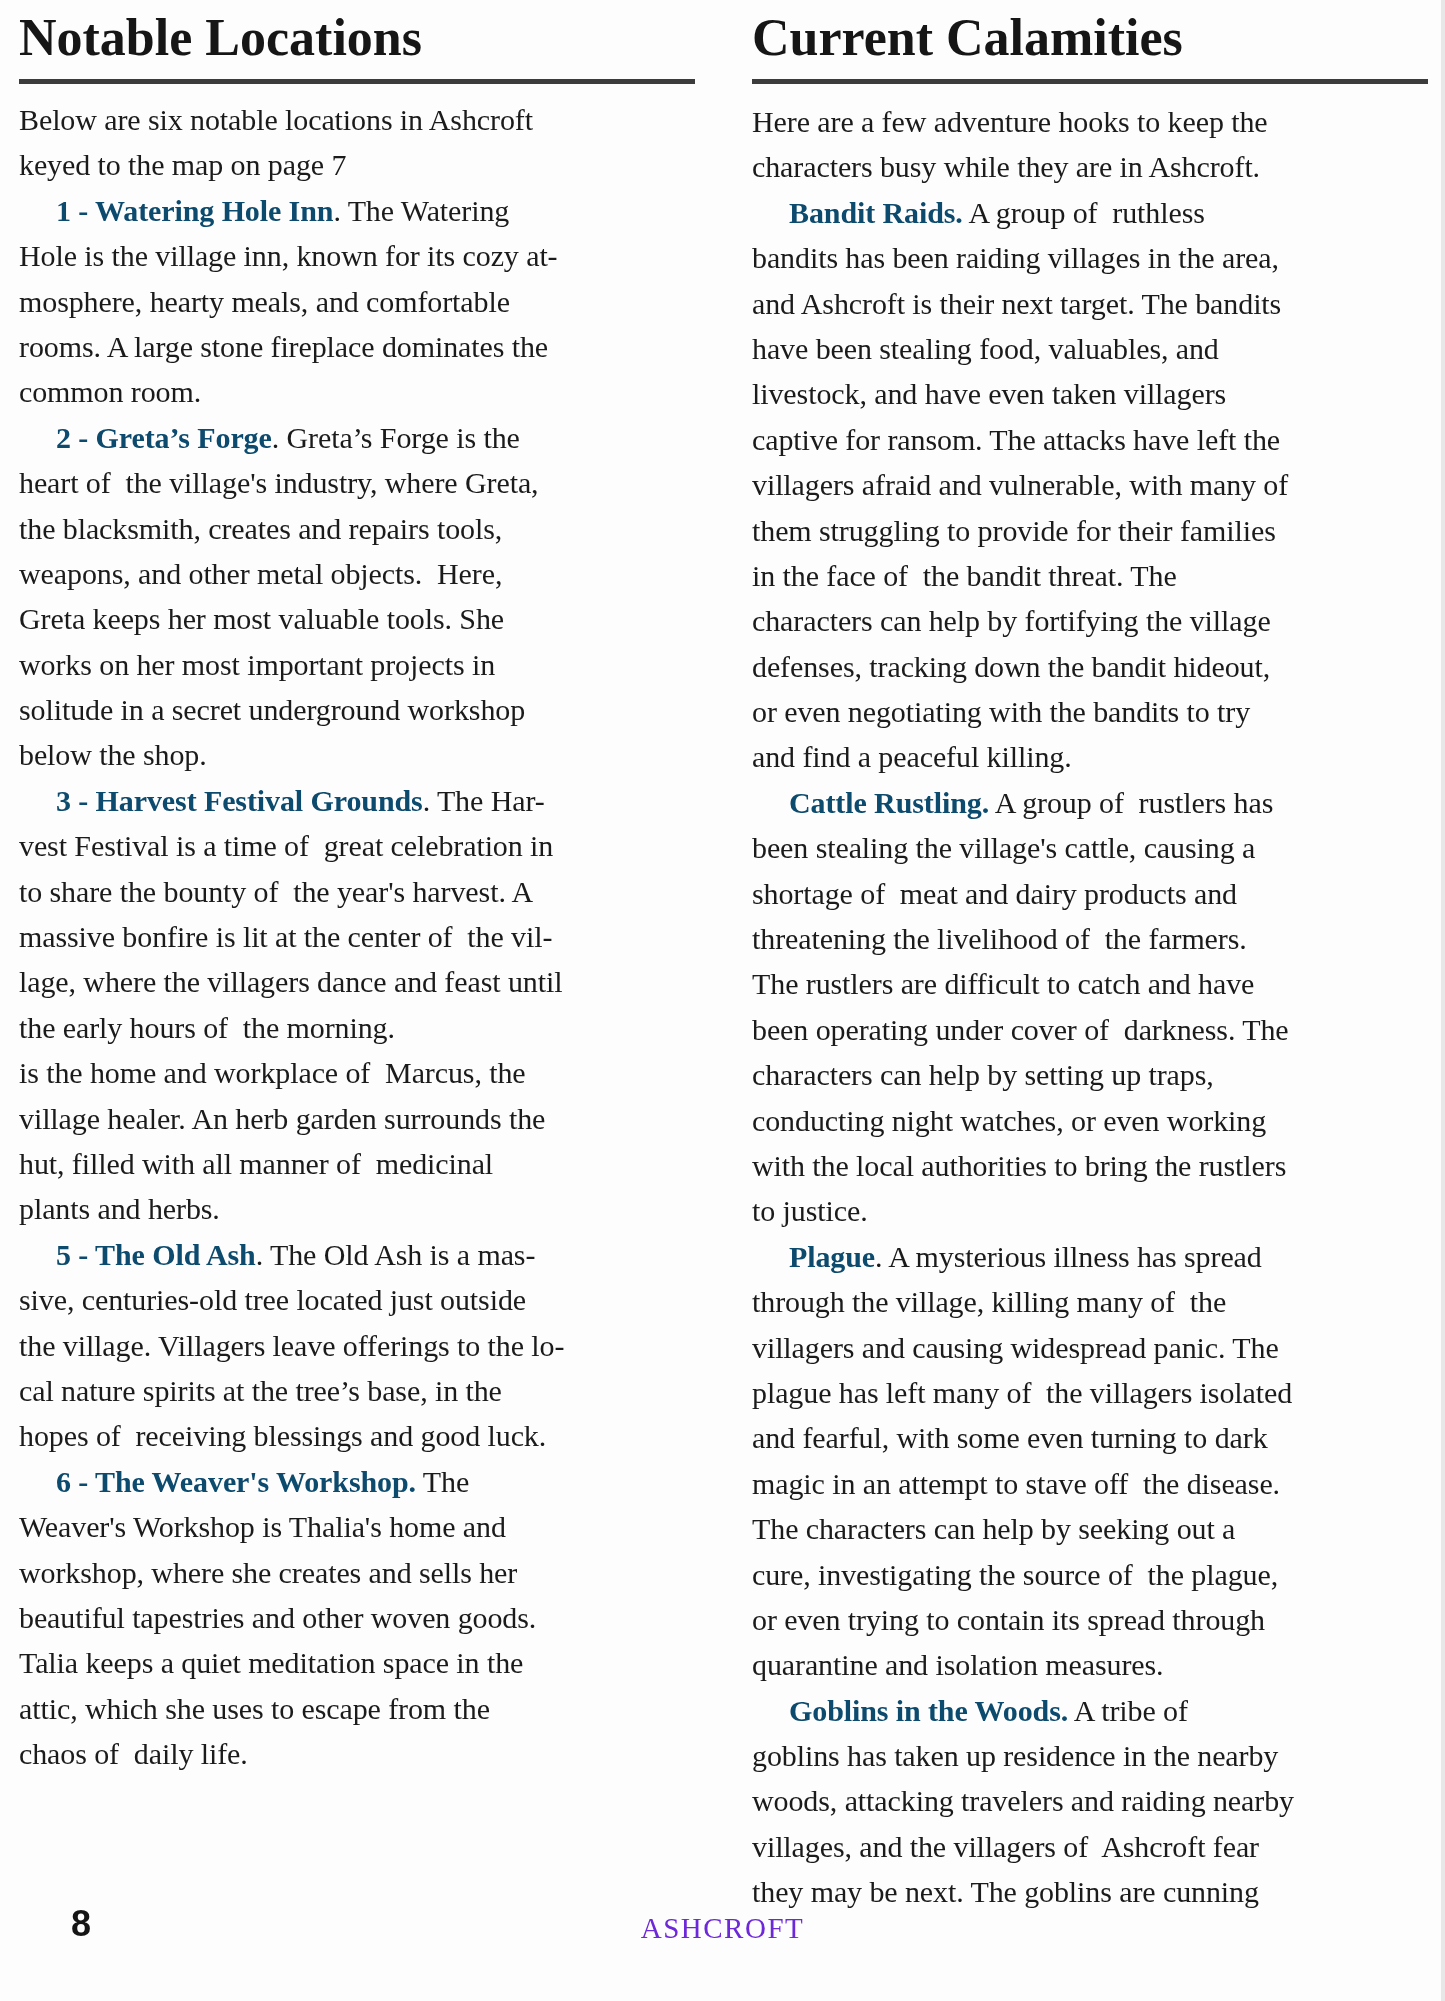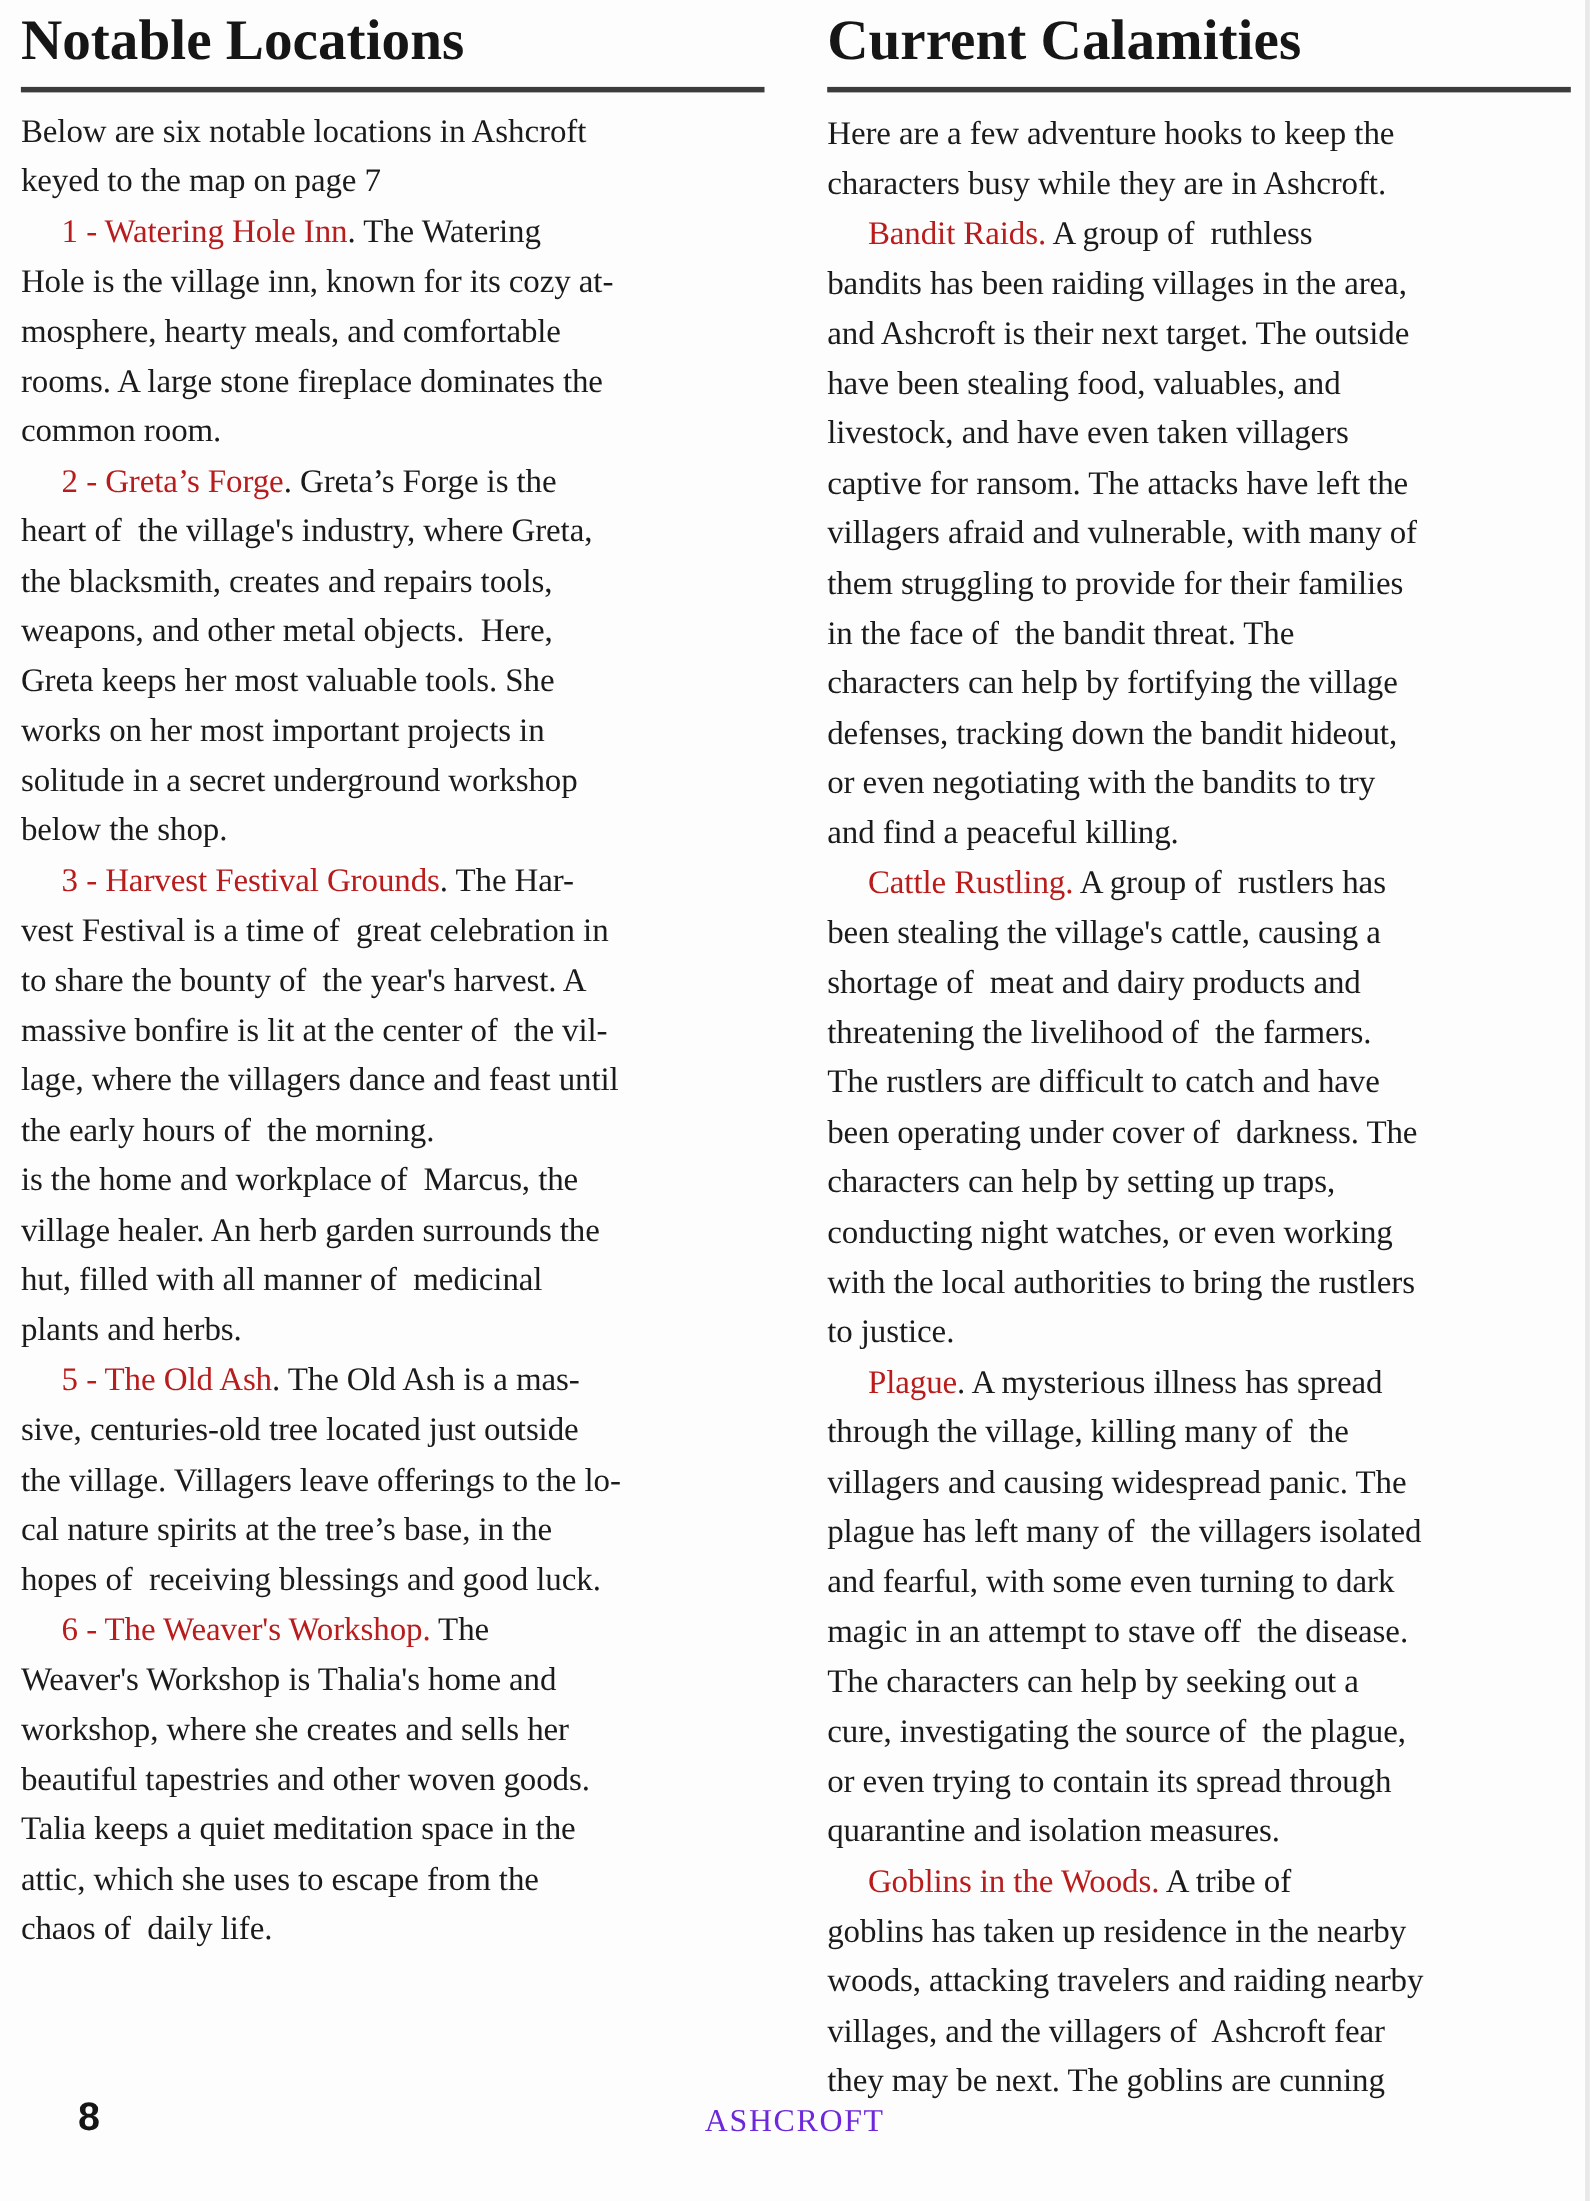--- a/index.html
+++ b/index.html
@@ -32,21 +32,21 @@
     letter-spacing: -0.1px;
   }
   .col-right .col-body { margin-top: 15px; }
   .line {
     height: 45.4px;
     white-space: nowrap;
     overflow: hidden;
     text-align: left;
   }
   .line.indent { text-indent: 37px; }
-  .line b { font-weight: normal; color: #b91c1c; }
+  .line b { font-weight: bold; color: #0c4a6e; }
   .footer-page-number {
     position: absolute;
     left: 71px;
     top: 1906px;
     font-family: "Liberation Sans", sans-serif;
     font-weight: bold;
     font-size: 36px;
     line-height: 36px;
     color: #151515;
   }
@@ -113,21 +113,21 @@
   </section>
 
   <section class="col col-right">
     <h1 class="col-title">Current Calamities</h1>
     <div class="rule"></div>
     <div class="col-body">
         <div class="line"><span>Here are a few adventure hooks to keep the</span></div>
         <div class="line"><span>characters busy while they are in Ashcroft.</span></div>
         <div class="line indent"><b>Bandit Raids.</b><span> A group of&nbsp; ruthless</span></div>
         <div class="line"><span>bandits has been raiding villages in the area,</span></div>
-        <div class="line"><span>and Ashcroft is their next target. The outside</span></div>
+        <div class="line"><span>and Ashcroft is their next target. The bandits</span></div>
         <div class="line"><span>have been stealing food, valuables, and</span></div>
         <div class="line"><span>livestock, and have even taken villagers</span></div>
         <div class="line"><span>captive for ransom. The attacks have left the</span></div>
         <div class="line"><span>villagers afraid and vulnerable, with many of</span></div>
         <div class="line"><span>them struggling to provide for their families</span></div>
         <div class="line"><span>in the face of&nbsp; the bandit threat. The</span></div>
         <div class="line"><span>characters can help by fortifying the village</span></div>
         <div class="line"><span>defenses, tracking down the bandit hideout,</span></div>
         <div class="line"><span>or even negotiating with the bandits to try</span></div>
         <div class="line"><span>and find a peaceful killing.</span></div>

